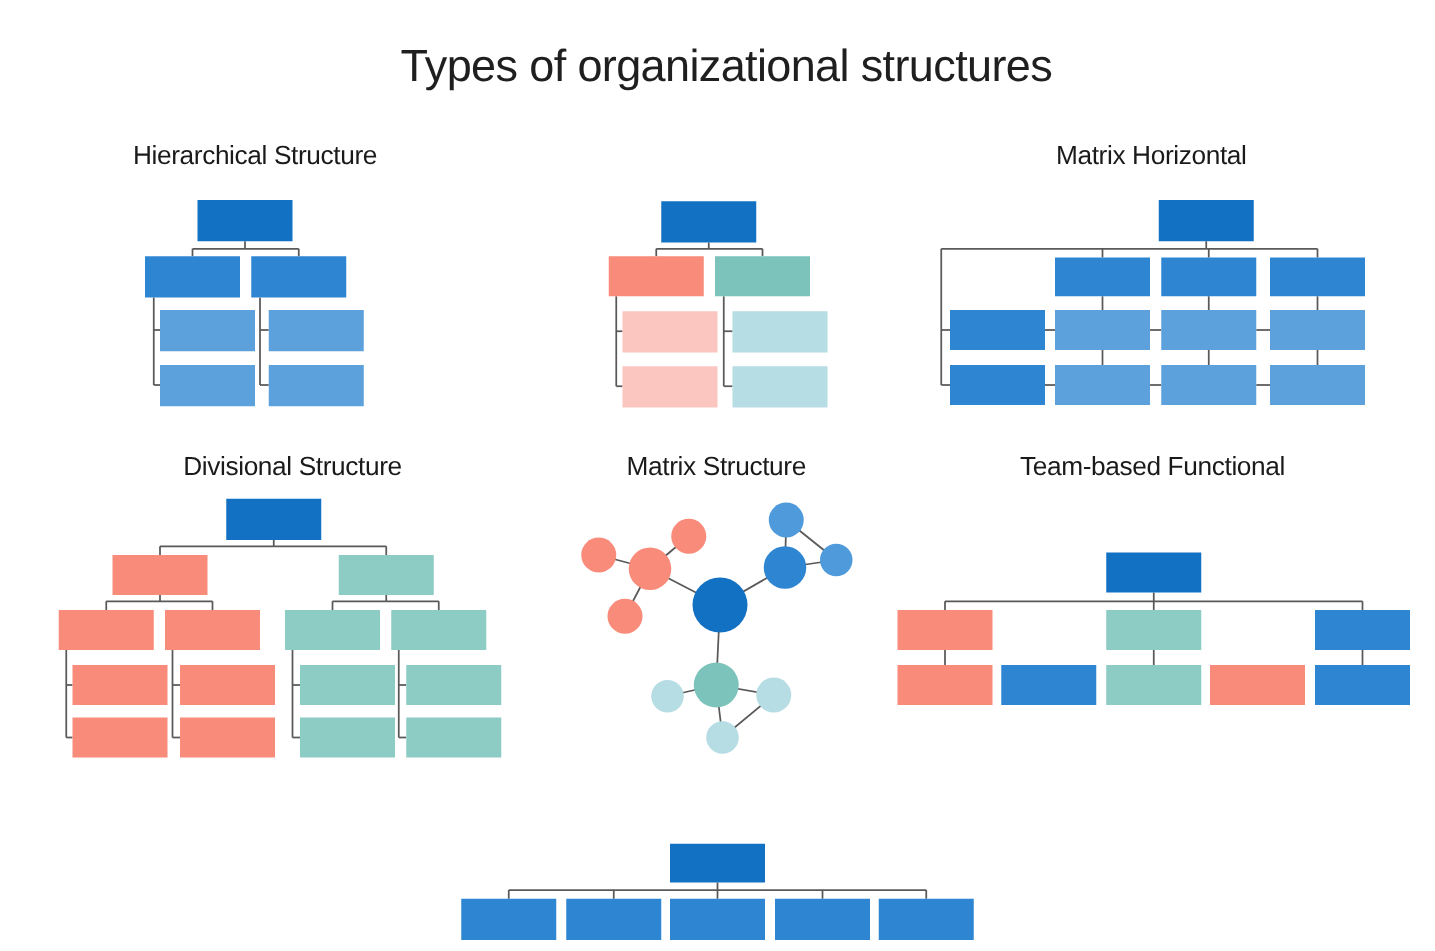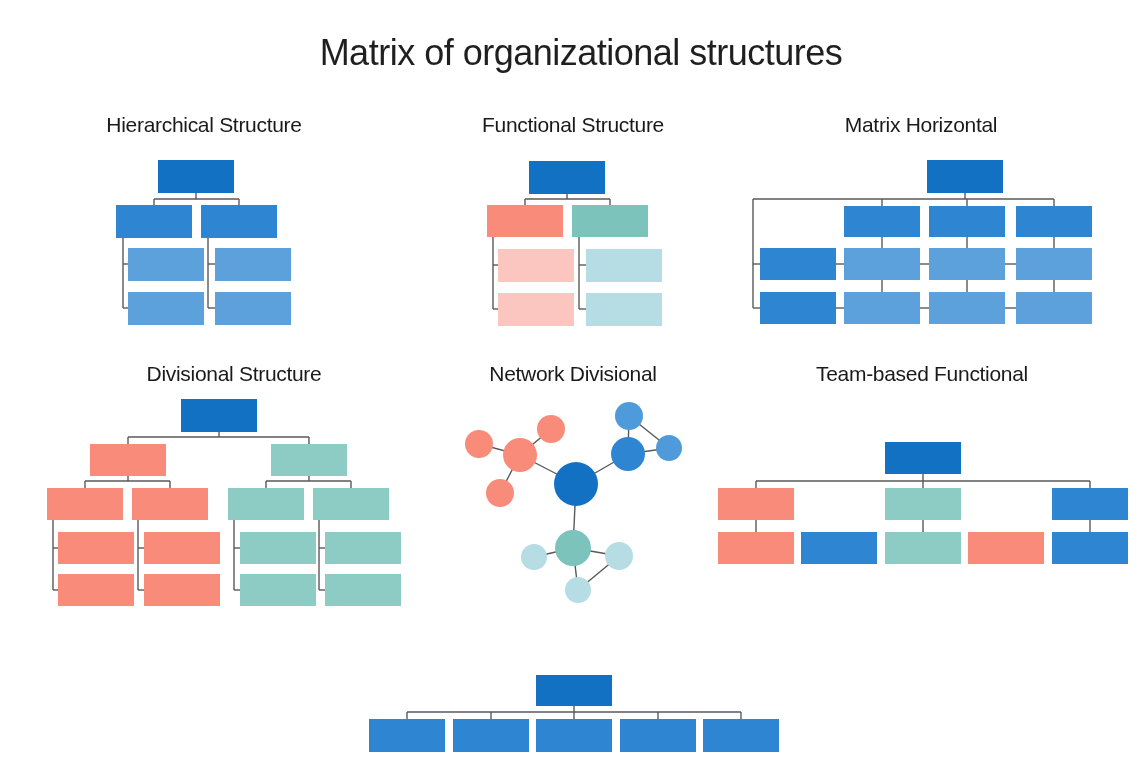--- a/index.html
+++ b/index.html
@@ -12,27 +12,26 @@
   .dlabel{
     position:absolute;transform:translateX(-50%);
     font-size:21px;font-weight:400;color:#1a1a1a;white-space:nowrap;letter-spacing:-0.3px;
   }
   svg{position:absolute;left:0;top:0;}
 </style>
 </head>
 <body>
 
 <div class="canvas">
-  <div class="title">Matrix of organizational structures</div>
+  <div class="title">Types of organizational structures</div>
 
   <div class="dlabel" style="left:204px;top:113px">Hierarchical Structure</div>
-  <div class="dlabel" style="left:573px;top:113px">Functional Structure</div>
   <div class="dlabel" style="left:921px;top:113px">Matrix Horizontal</div>
   <div class="dlabel" style="left:234px;top:362px">Divisional Structure</div>
-  <div class="dlabel" style="left:573px;top:362px">Network Divisional</div>
+  <div class="dlabel" style="left:573px;top:362px">Matrix Structure</div>
   <div class="dlabel" style="left:922px;top:362px">Team-based Functional</div>
 
   <svg id="shapes" width="1148" height="761" viewBox="0 0 1148 761">
       <line x1="196" y1="193" x2="196" y2="199" stroke="#595959" stroke-width="1.4"></line>
       <line x1="154" y1="199" x2="239" y2="199" stroke="#595959" stroke-width="1.4"></line>
       <line x1="154" y1="199" x2="154" y2="205" stroke="#595959" stroke-width="1.4"></line>
       <line x1="239" y1="199" x2="239" y2="205" stroke="#595959" stroke-width="1.4"></line>
       <line x1="123" y1="238" x2="123" y2="308" stroke="#595959" stroke-width="1.4"></line>
       <line x1="123" y1="264" x2="128" y2="264" stroke="#595959" stroke-width="1.4"></line>
       <line x1="123" y1="308" x2="128" y2="308" stroke="#595959" stroke-width="1.4"></line>

